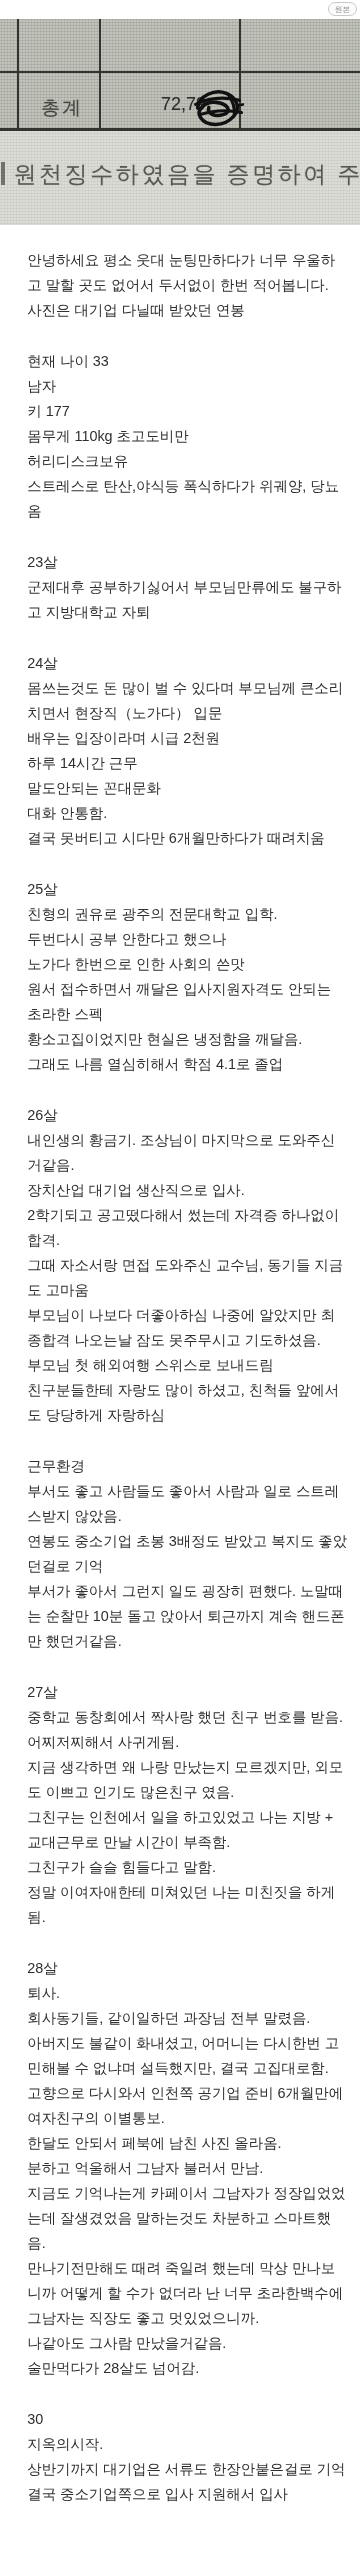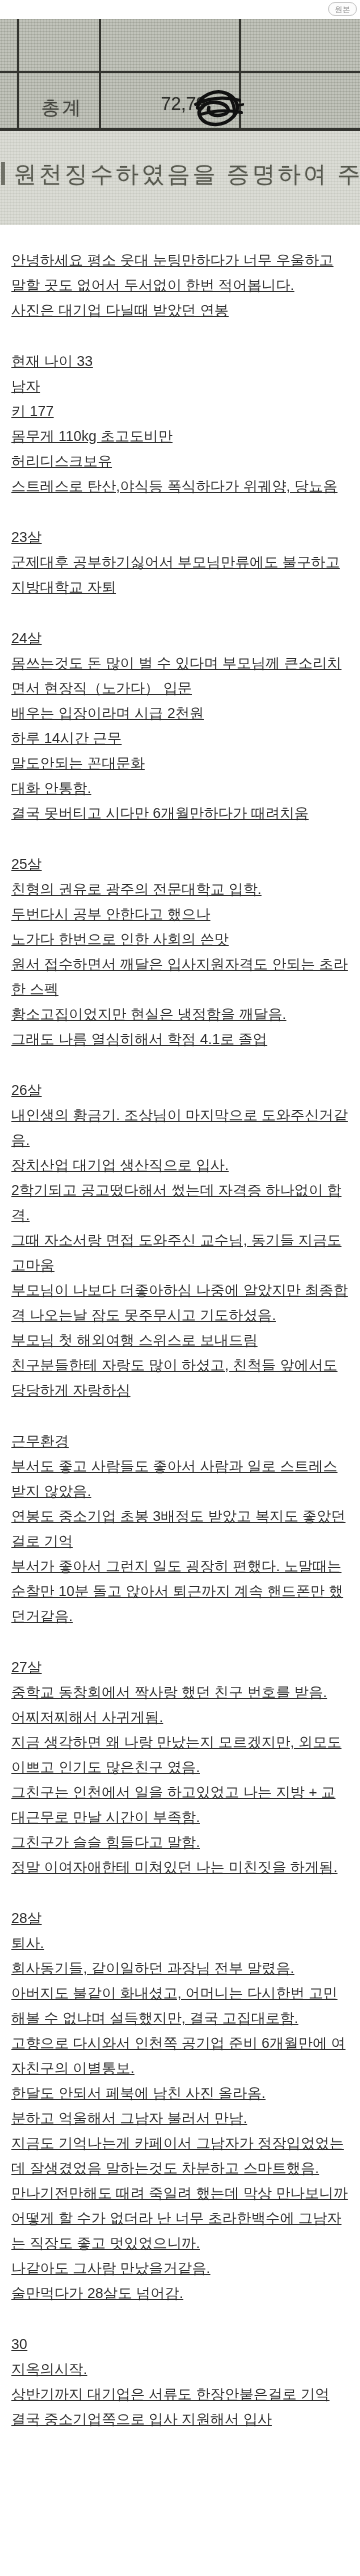--- a/index.html
+++ b/index.html
@@ -60,21 +60,21 @@
   }
   .left-frag{
     position:absolute;left:1px;top:143px;width:3.6px;height:23px;background:#57594f;opacity:.8;
   }
 
   
   .post-body{
     padding:23px 12.4px 0 11.3px;
     color:#2f2f2f;
   }
-  .section{margin:0 0 26px 0;text-decoration:underline;}
+  .section{margin:0 0 26px 16px;}
   .line{
     font-size:14.4px;line-height:25px;
     word-break:break-all;white-space:normal;
   }
 </style>
 </head>
 <body>
 
 <div class="page">
 

